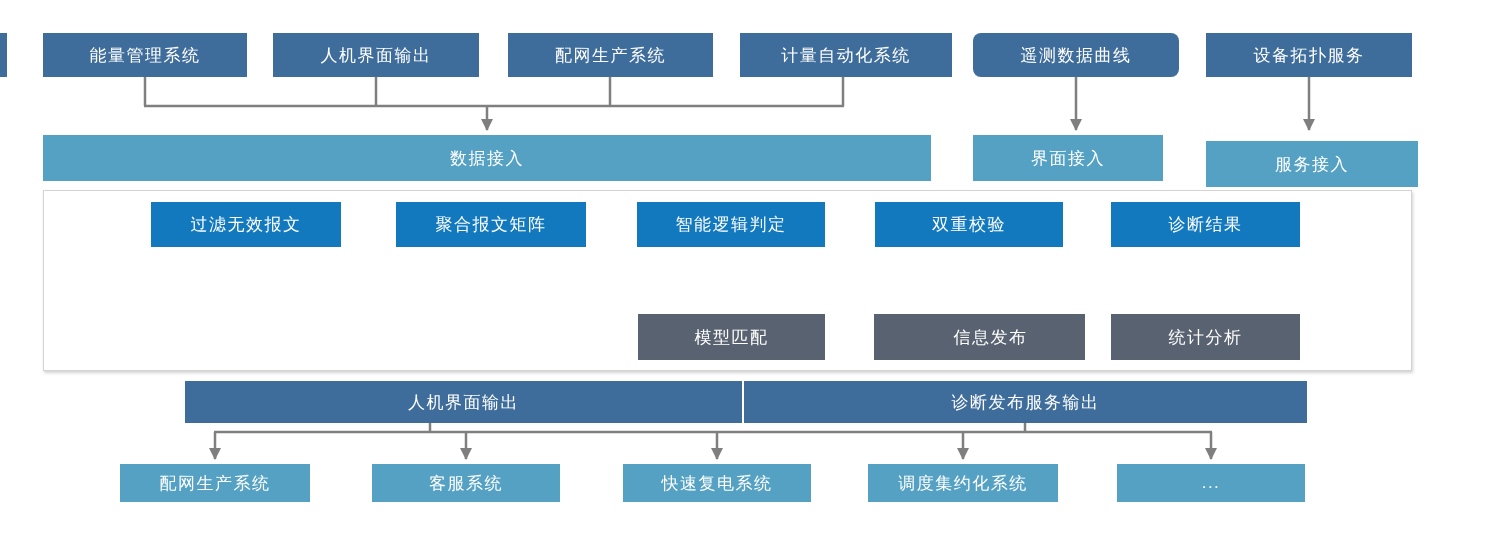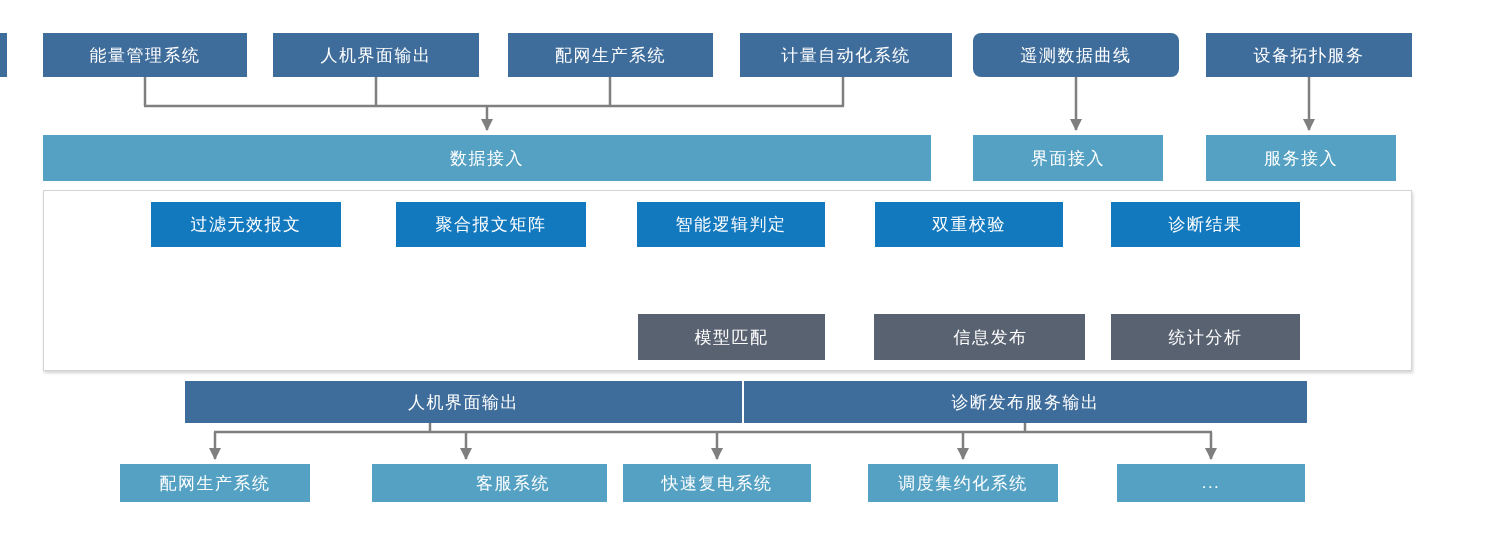--- a/index.html
+++ b/index.html
@@ -76,34 +76,34 @@
 
   <div class="node src" style="left:43px;top:33px;width:204px;height:44px;">能量管理系统</div>
   <div class="node src" style="left:273px;top:33px;width:206px;height:44px;">人机界面输出</div>
   <div class="node src" style="left:508px;top:33px;width:205px;height:44px;">配网生产系统</div>
   <div class="node src" style="left:740px;top:33px;width:212px;height:44px;">计量自动化系统</div>
   <div class="node src" style="left:973px;top:33px;width:206px;height:44px;border-radius:8px;">遥测数据曲线</div>
   <div class="node src" style="left:1206px;top:33px;width:206px;height:44px;">设备拓扑服务</div>
 
   <div class="node acc" style="left:43px;top:135px;width:888px;height:46px;">数据接入</div>
   <div class="node acc" style="left:973px;top:135px;width:190px;height:46px;">界面接入</div>
-  <div class="node acc" style="left:1206px;top:135px;width:190px;height:46px;">服务接入</div>
+  <div class="node acc" style="left:1206px;top:141px;width:212px;height:46px;">服务接入</div>
 
   <div class="node proc" style="left:151px;top:202px;width:190px;height:45px;">过滤无效报文</div>
   <div class="node proc" style="left:396px;top:202px;width:190px;height:45px;">聚合报文矩阵</div>
   <div class="node proc" style="left:637px;top:202px;width:188px;height:45px;">智能逻辑判定</div>
   <div class="node proc" style="left:875px;top:202px;width:188px;height:45px;">双重校验</div>
   <div class="node proc" style="left:1111px;top:202px;width:189px;height:45px;">诊断结果</div>
 
   <div class="node out" style="left:638px;top:314px;width:187px;height:46px;">模型匹配</div>
   <div class="node out" style="left:874px;top:314px;width:189px;height:46px;padding-left:22px;">信息发布</div>
   <div class="node out" style="left:1111px;top:314px;width:189px;height:46px;">统计分析</div>
 
   <div class="node src" style="left:152px;top:381px;width:557px;height:42px;margin-left:33px;">人机界面输出</div>
   <div class="node src" style="left:744px;top:381px;width:563px;height:42px;">诊断发布服务输出</div>
 
   <div class="node acc" style="left:120px;top:464px;width:190px;height:38px;">配网生产系统</div>
-  <div class="node acc" style="left:372px;top:464px;width:188px;height:38px;padding-left:47px;">客服系统</div>
+  <div class="node acc" style="left:372px;top:464px;width:188px;height:38px;">客服系统</div>
   <div class="node acc" style="left:623px;top:464px;width:188px;height:38px;">快速复电系统</div>
   <div class="node acc" style="left:868px;top:464px;width:190px;height:38px;">调度集约化系统</div>
   <div class="node acc" style="left:1117px;top:464px;width:188px;height:38px;">...</div>
 
 </div>
 
 </body></html>

